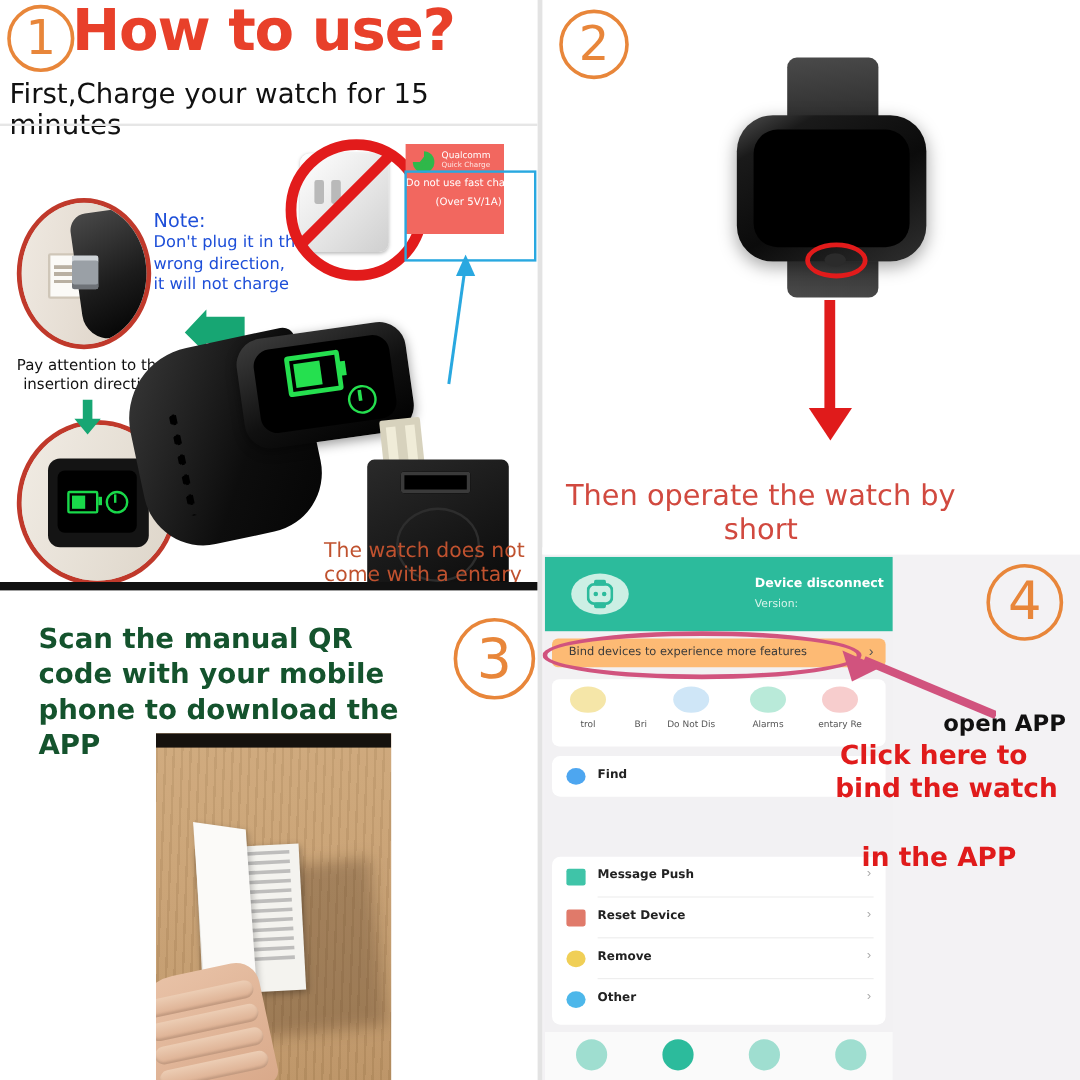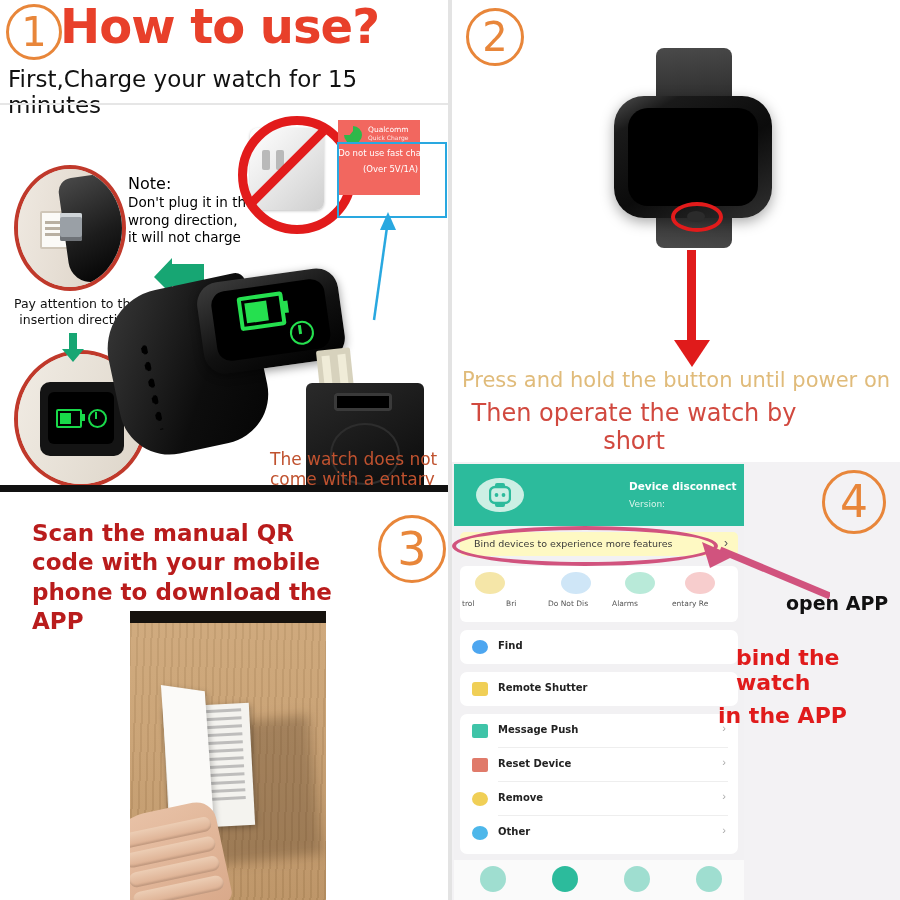--- a/index.html
+++ b/index.html
@@ -40,21 +40,21 @@
   #c-bot .wallplate{position:absolute;inset:0;background:linear-gradient(110deg,#f1ece4,#ddd5c9);}
   #c-bot .dock{position:absolute;left:22px;top:28px;width:84px;height:74px;background:#141414;border-radius:10px;}
   #c-bot .scr{position:absolute;left:8px;top:10px;width:66px;height:52px;background:#000;border-radius:6px;
      display:flex;align-items:center;justify-content:center;gap:6px;}
   .batt{width:22px;height:15px;border:2px solid #19d94a;border-radius:2px;position:relative;}
   .batt::after{content:"";position:absolute;right:-5px;top:3px;width:3px;height:7px;background:#19d94a;}
   .batt i{position:absolute;left:2px;top:2px;bottom:2px;width:11px;background:#19d94a;display:block;}
   .pwr{width:15px;height:15px;border:2px solid #19d94a;border-radius:50%;position:relative;}
   .pwr::after{content:"";position:absolute;left:5px;top:1px;width:2px;height:7px;background:#19d94a;}
 
-  #p1-note{position:absolute;left:128px;top:174px;color:#000000;font-size:13.5px;line-height:1.28;
+  #p1-note{position:absolute;left:128px;top:174px;color:#1d4ed8;font-size:13.5px;line-height:1.28;
            font-family:"DejaVu Sans",sans-serif;}
   #p1-note .hd{font-size:16px;}
   #p1-pay{position:absolute;left:6px;top:296px;width:140px;text-align:center;font-size:12.5px;color:#111;
           line-height:1.3;font-family:"DejaVu Sans",sans-serif;}
 
   
   .garrow{position:absolute;color:#17a673;}
   #ga-left{left:60px;top:333px;}
   #ga-mid{left:152px;top:256px;}
 
@@ -129,21 +129,21 @@
   #p2-l1{position:absolute;left:0;top:368px;width:448px;text-align:center;font-size:21px;color:#e0bb7a;
     font-family:"DejaVu Sans",sans-serif;}
   #p2-l2{position:absolute;left:0;top:399px;width:364px;text-align:center;font-size:24px;color:#d1493f;
     font-family:"DejaVu Sans",sans-serif;}
   #p2-l3{position:absolute;left:0;top:428px;width:448px;text-align:center;font-size:24px;color:#d1493f;
     font-family:"DejaVu Sans",sans-serif;}
 
   
   #panel3{left:0;top:499px;width:448px;height:401px;}
   #p3-badge{left:378px;top:16px;width:62px;height:62px;font-size:46px;}
-  #p3-text{position:absolute;left:32px;top:20px;width:350px;color:#b91c1c;font-size:23px;font-weight:bold;
+  #p3-text{position:absolute;left:32px;top:20px;width:350px;color:#14532d;font-size:23px;font-weight:bold;
     line-height:1.28;font-family:"DejaVu Sans",sans-serif;}
   #p3-photo{position:absolute;left:130px;top:112px;width:196px;height:289px;
     background:linear-gradient(170deg,#cfa97b 0%,#c9a173 40%,#bb9263 100%);overflow:hidden;}
   #p3-photo .edge{position:absolute;left:0;top:0;width:100%;height:12px;background:#16120e;}
   #p3-photo .grain{position:absolute;inset:12px 0 0 0;
     background:repeating-linear-gradient(92deg,rgba(0,0,0,.05) 0 2px,rgba(255,255,255,.04) 2px 7px);}
   #p3-photo .shadow{position:absolute;left:56px;top:110px;width:130px;height:140px;background:rgba(60,40,20,.28);
     filter:blur(6px);transform:rotate(-6deg);}
   #p3-paper{position:absolute;left:36px;top:94px;width:86px;height:122px;background:#f4f3ef;
     transform:rotate(-3deg);box-shadow:1px 2px 6px rgba(0,0,0,.3);}
@@ -158,48 +158,48 @@
   
   #panel4{left:452px;top:462px;width:448px;height:438px;background:#f3f2f4;}
   #p4-badge{left:370px;top:8px;width:58px;height:58px;font-size:44px;}
   #app{position:absolute;left:2px;top:2px;width:290px;height:436px;background:#f2f1f3;overflow:hidden;}
   #app-header{position:absolute;left:0;top:0;width:290px;height:62px;background:#2cbb9c;}
   #app-avatar{position:absolute;left:22px;top:14px;width:48px;height:34px;border-radius:50%;background:#ccefe4;}
   #app-avatar svg{position:absolute;left:13px;top:5px;}
   #app-dev{position:absolute;left:175px;top:16px;font-size:10.5px;font-weight:bold;color:#fff;
     white-space:nowrap;font-family:"DejaVu Sans",sans-serif;}
   #app-ver{position:absolute;left:175px;top:35px;font-size:9px;color:#d8f3ea;font-family:"DejaVu Sans",sans-serif;}
-  #bindrow{position:absolute;left:6px;top:68px;width:278px;height:24px;background:#fef9c3;border-radius:5px;}
+  #bindrow{position:absolute;left:6px;top:68px;width:278px;height:24px;background:#fdba74;border-radius:5px;}
   #bind-label{position:absolute;left:14px;top:6px;font-size:9.5px;color:#3a3a3a;font-family:"DejaVu Sans",sans-serif;}
   #bind-chev{position:absolute;right:10px;top:4px;font-size:12px;color:#555;}
   #pinkoval{position:absolute;left:0px;top:64px;width:258px;height:32px;border:4px solid #d1537e;border-radius:50%;}
   #pinkarrow{position:absolute;left:228px;top:78px;width:150px;height:60px;}
 
   #iconrow{position:absolute;left:6px;top:102px;width:278px;height:56px;background:#fff;border-radius:6px;}
-  .iconcell{position:absolute;top:6px;width:56px;}
+  .iconcell{position:absolute;top:6px;width:56px;text-align:center;}
   .icndot{width:30px;height:22px;border-radius:50%;margin:0 auto;position:relative;}
   .icnlabel{font-size:7.5px;color:#555;margin-top:5px;white-space:nowrap;font-family:"DejaVu Sans",sans-serif;}
 
   .card{position:absolute;left:6px;width:278px;background:#fff;border-radius:7px;}
   .mrow{position:relative;height:34px;}
   .mrow .mi{position:absolute;left:12px;top:10px;width:16px;height:14px;border-radius:50%;}
   .mrow .ml{position:absolute;left:38px;top:10px;font-size:10px;font-weight:bold;color:#222;
     font-family:"DejaVu Sans",sans-serif;}
   .mrow .mc{position:absolute;right:12px;top:8px;font-size:11px;color:#a9a9a9;}
   .mdiv{position:absolute;left:38px;right:10px;bottom:0;height:1px;background:#eee;}
   #card1{top:166px;height:34px;}
   #card2{top:208px;height:34px;}
   #card3{top:250px;height:140px;}
   #tabbar{position:absolute;left:0;top:396px;width:290px;height:42px;background:#fafafa;}
   .tabicon{position:absolute;top:6px;width:26px;height:26px;border-radius:50%;}
 
   .ann{position:absolute;font-weight:bold;font-family:"DejaVu Sans",sans-serif;}
   #ann-open{left:786px;top:592px;font-size:19px;color:#111;}
   #ann-l1{left:700px;top:618px;font-size:22px;color:#e01b1b;}
-  #ann-l2{left:696px;top:645px;font-size:22px;color:#e01b1b;margin-left:40px;}
+  #ann-l2{left:696px;top:645px;font-size:22px;color:#e01b1b;}
   #ann-l3{left:718px;top:703px;font-size:22px;color:#e01b1b;}
 
   .vdiv{position:absolute;background:#e3e3e3;}
 </style>
 </head>
 <body>
 
 <div class="page">
 
   <div class="panel" id="panel1">
@@ -311,21 +311,20 @@
       </div>
     </div>
 
     <div id="p2-arrow">
       <svg width="42" height="118" viewBox="0 0 42 118">
         <rect x="16" y="0" width="9" height="92" fill="#e01b1b"></rect>
         <path d="M3 90 L39 90 L21 117 Z" fill="#e01b1b"></path>
       </svg>
     </div>
 
-    <div id="p2-l1">Press and hold the button until power on</div>
     <div id="p2-l2">Then operate the watch by short</div>
   </div>
 
   <div class="panel" id="panel3">
     <div class="step-badge" id="p3-badge">3</div>
     <div id="p3-text">
       <div>Scan the manual QR</div>
       <div>code with your mobile</div>
       <div>phone to download the APP</div>
     </div>
@@ -404,26 +403,20 @@
         </div>
       </div>
 
       <div class="card" id="card1">
         <div class="mrow">
           <span class="mi" style="background:#4da6f0"></span>
           <span class="ml">Find</span>
         </div>
       </div>
 
-      <div class="card" id="card2">
-        <div class="mrow">
-          <span class="mi" style="background:#f0cf56;border-radius:3px"></span>
-          <span class="ml">Remote Shutter</span>
-        </div>
-      </div>
 
       <div class="card" id="card3">
         <div class="mrow">
           <span class="mi" style="background:#3fc4a8;border-radius:2px"></span>
           <span class="ml">Message Push</span>
           <span class="mc">›</span>
           <span class="mdiv"></span>
         </div>
         <div class="mrow">
           <span class="mi" style="background:#e07a6a;border-radius:2px"></span>
@@ -455,18 +448,19 @@
     <div id="pinkoval"></div>
     <div id="pinkarrow">
       <svg width="150" height="60" viewBox="0 0 150 60">
         <path d="M150 56 L40 10" stroke="#d1537e" stroke-width="7" fill="none"></path>
         <path d="M22 2 L54 16 L30 28 Z" fill="#d1537e"></path>
       </svg>
     </div>
   </div>
 
   <div class="ann" id="ann-open">open APP</div>
+  <div class="ann" id="ann-l1">Click here to</div>
   <div class="ann" id="ann-l2">bind the watch</div>
   <div class="ann" id="ann-l3">in the APP</div>
 
   <div class="vdiv" style="left:448px;top:0;width:4px;height:900px;"></div>
   <div class="vdiv" style="left:452px;top:456px;width:448px;height:6px;background:#fff;"></div>
 </div>
 
 </body></html>

